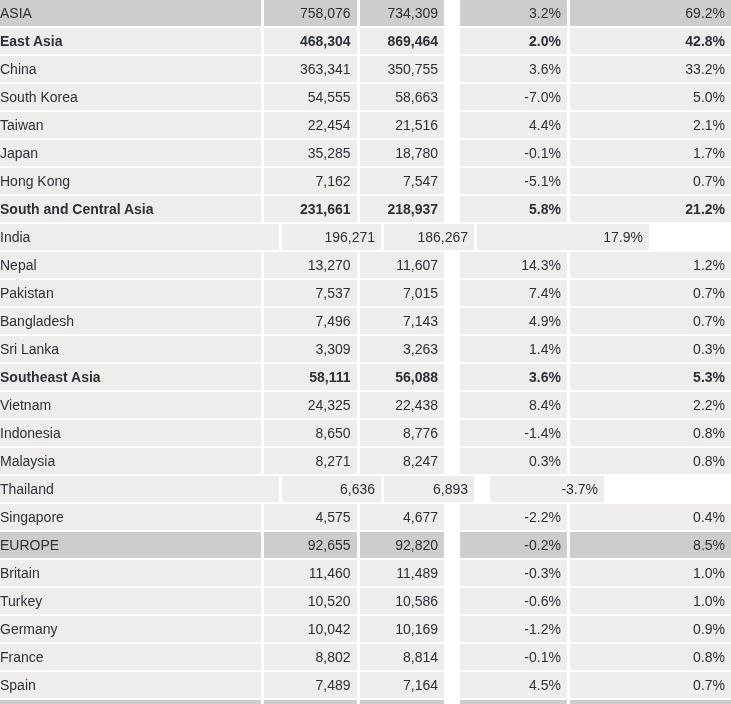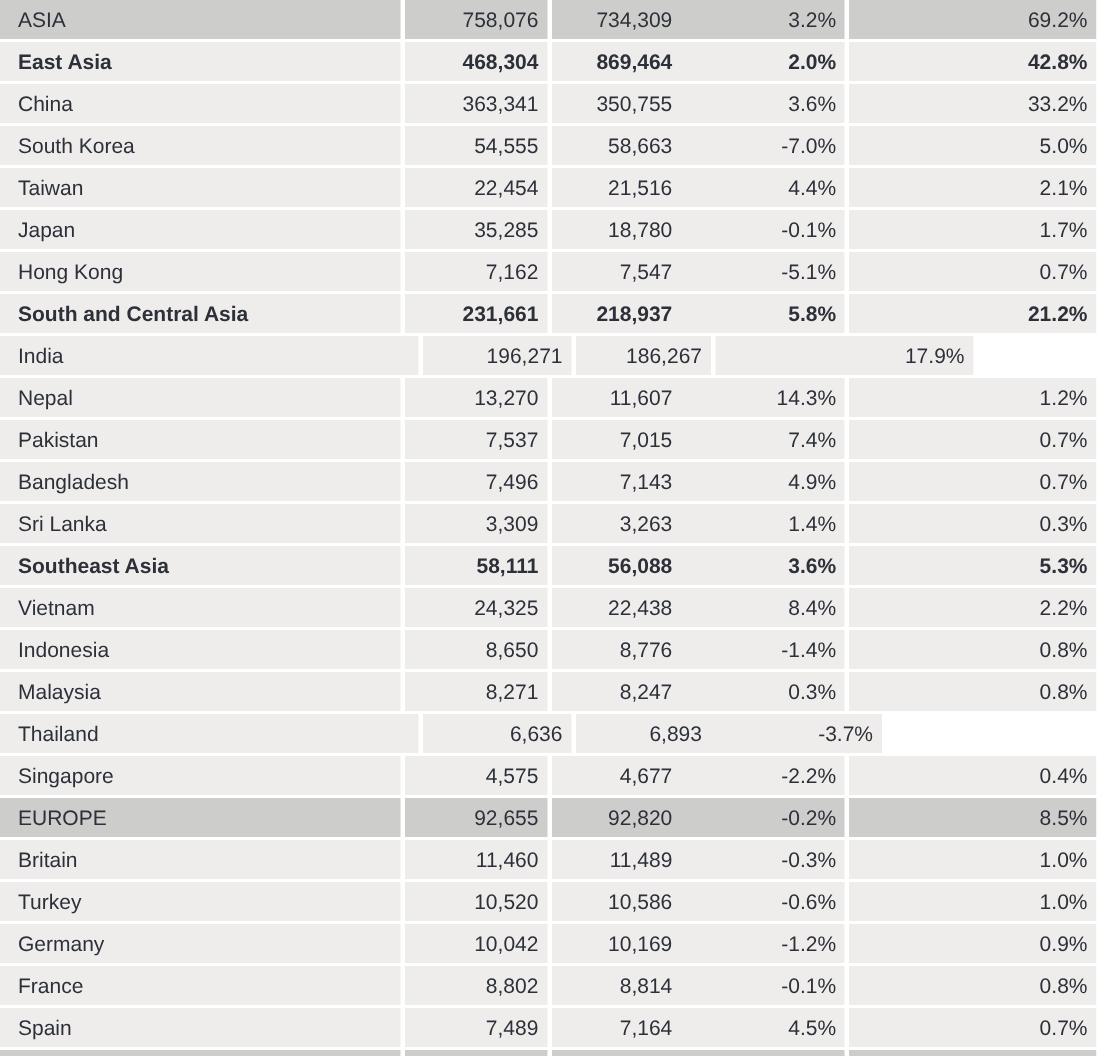--- a/index.html
+++ b/index.html
@@ -26,33 +26,33 @@
   .cell {
     background: #eeedec;
     display: flex;
     align-items: center;
     box-sizing: border-box;
     white-space: nowrap;
     overflow: hidden;
   }
   .cell.label {
     width: 279px;
-    padding-left: 12px;
+    padding-left: 0;
     justify-content: flex-start;
   }
   .cell.num {
     justify-content: flex-end;
     padding-right: 6px;
   }
   .cell.v1 { width: 99px;  margin-left: 3px; }
   .cell.v2 { width: 90px;  margin-left: 3px; }
-  .cell.pct-change { width: 114px; margin-left: 0; }
+  .cell.pct-change { width: 114px; margin-left: 16px; }
   .cell.pct-share  { width: 172px; margin-left: 3px; }
   .row.section .cell { background: #cdcdcc; }
-  .row.subtotal { font-weight: 700; justify-content: flex-end; }
+  .row.subtotal { font-weight: 700; }
 </style>
 </head>
 <body>
 
 <div class="table" id="table">
     <div class="row section">
     <div class="cell label">ASIA</div>
     <div class="cell num v1">758,076</div>
     <div class="cell num v2">734,309</div>
     <div class="cell num pct-change">3.2%</div>

